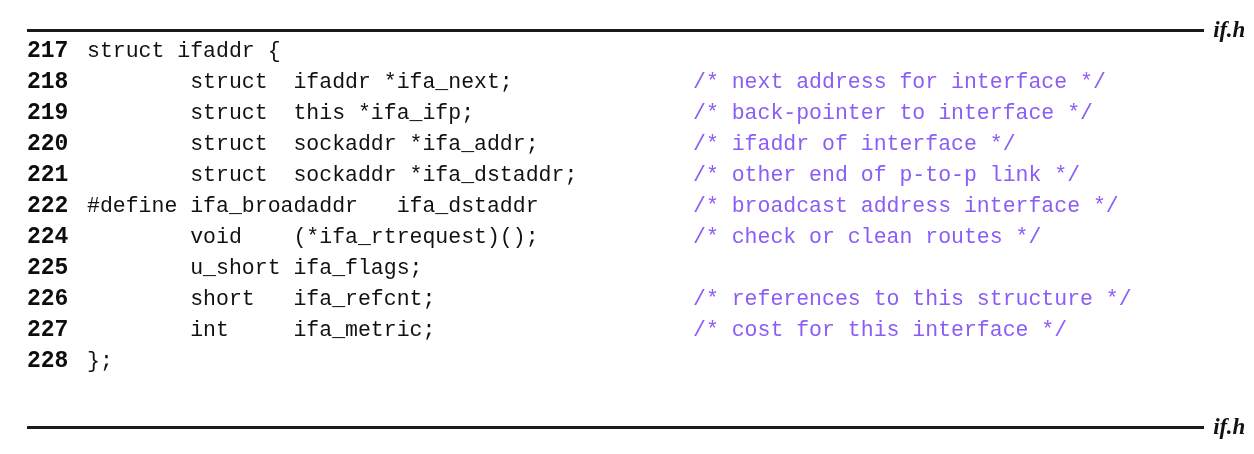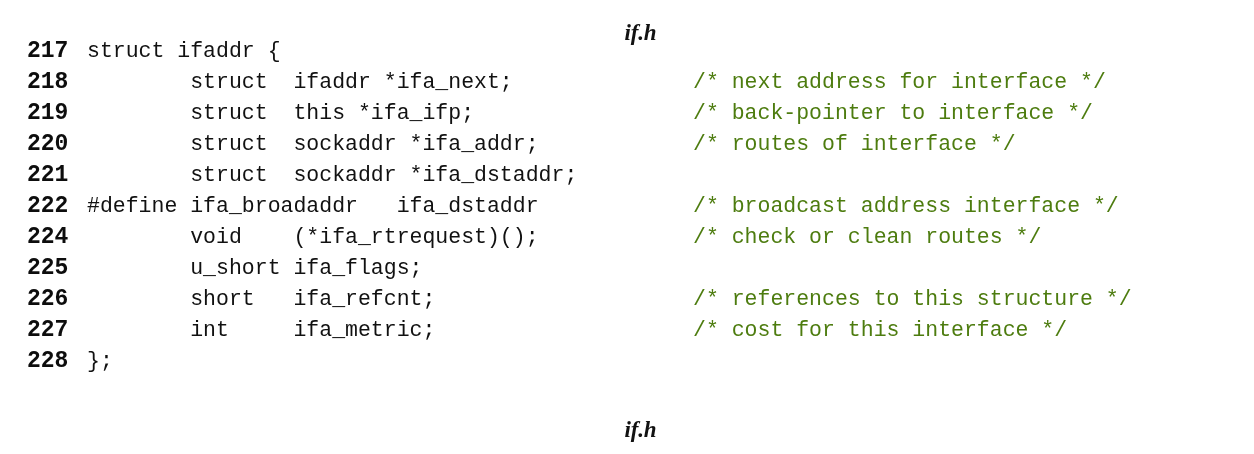--- a/index.html
+++ b/index.html
@@ -24,21 +24,20 @@
   }
 
   
   .rule-row {
     position: absolute;
     left: 27px;
     width: 1218px;
     height: 30px;
     display: flex;
     align-items: center;
-    flex-direction: column;
   }
   .rule-row.top    { top: 15px; }
   .rule-row.bottom { top: 412px; }
 
   .rule-line {
     flex: 1 1 auto;
     height: 3px;
     background: #1a1a1a;
   }
   .rule-row.bottom .rule-line { height: 3px; }
@@ -87,21 +86,21 @@
     white-space: pre;
     font-size: 21.5px;
     color: #111111;
   }
   .cmt {
     position: absolute;
     left: 666px;
     top: 0;
     white-space: pre;
     font-size: 21.5px;
-    color: #4d7c0f;
+    color: #8b5cf6;
   }
 </style>
 </head>
 <body>
 
 <div class="page">
 
   <div class="rule-row top">
     <div class="rule-line"></div>
     <div class="file-label">if.h</div>
@@ -123,26 +122,27 @@
 
     <div class="code-line">
       <span class="ln">219</span>
       <span class="src">        struct  this *ifa_ifp;</span>
       <span class="cmt">/* back-pointer to interface */</span>
     </div>
 
     <div class="code-line">
       <span class="ln">220</span>
       <span class="src">        struct  sockaddr *ifa_addr;</span>
-      <span class="cmt">/* routes of interface */</span>
+      <span class="cmt">/* ifaddr of interface */</span>
     </div>
 
     <div class="code-line">
       <span class="ln">221</span>
       <span class="src">        struct  sockaddr *ifa_dstaddr;</span>
+      <span class="cmt">/* other end of p-to-p link */</span>
     </div>
 
     <div class="code-line">
       <span class="ln">222</span>
       <span class="src">#define ifa_broadaddr   ifa_dstaddr</span>
       <span class="cmt">/* broadcast address interface */</span>
     </div>
 
 
     <div class="code-line">

